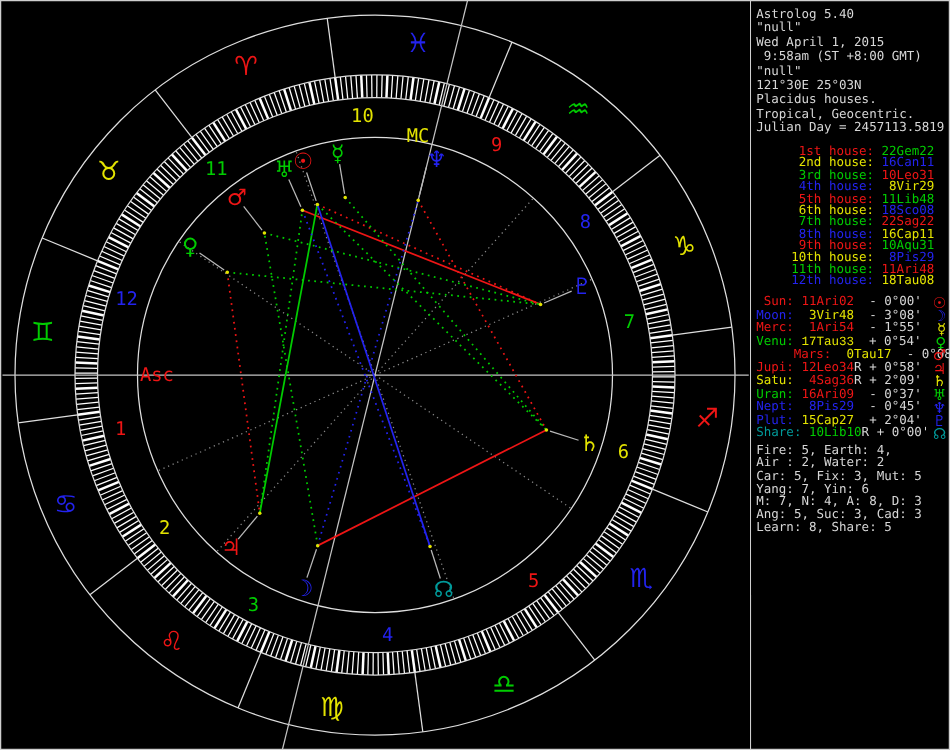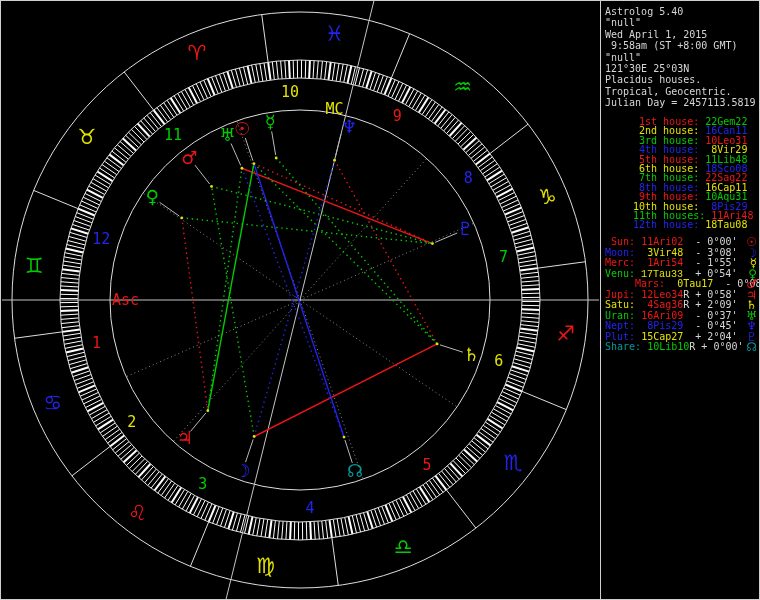--- a/index.html
+++ b/index.html
@@ -505,31 +505,40 @@
         <div class="hrow"><span style="color: rgb(238, 21, 21);"> 1st house:</span><span style="color: rgb(0, 204, 0);"> 22Gem22</span><span class="glyph" style="color: rgb(238, 21, 21);">♊</span></div>
         <div class="hrow"><span style="color: rgb(227, 227, 0);"> 2nd house:</span><span style="color: rgb(35, 35, 238);"> 16Can11</span><span class="glyph" style="color: rgb(227, 227, 0);">♋</span></div>
         <div class="hrow"><span style="color: rgb(0, 204, 0);"> 3rd house:</span><span style="color: rgb(238, 21, 21);"> 10Leo31</span><span class="glyph" style="color: rgb(0, 204, 0);">♌</span></div>
         <div class="hrow"><span style="color: rgb(35, 35, 238);"> 4th house:</span><span style="color: rgb(227, 227, 0);">  8Vir29</span><span class="glyph" style="color: rgb(35, 35, 238);">♍</span></div>
         <div class="hrow"><span style="color: rgb(238, 21, 21);"> 5th house:</span><span style="color: rgb(0, 204, 0);"> 11Lib48</span><span class="glyph" style="color: rgb(238, 21, 21);">♎</span></div>
         <div class="hrow"><span style="color: rgb(227, 227, 0);"> 6th house:</span><span style="color: rgb(35, 35, 238);"> 18Sco08</span><span class="glyph" style="color: rgb(227, 227, 0);">♏</span></div>
         <div class="hrow"><span style="color: rgb(0, 204, 0);"> 7th house:</span><span style="color: rgb(238, 21, 21);"> 22Sag22</span><span class="glyph" style="color: rgb(0, 204, 0);">♐</span></div>
         <div class="hrow"><span style="color: rgb(35, 35, 238);"> 8th house:</span><span style="color: rgb(227, 227, 0);"> 16Cap11</span><span class="glyph" style="color: rgb(35, 35, 238);">♑</span></div>
         <div class="hrow"><span style="color: rgb(238, 21, 21);"> 9th house:</span><span style="color: rgb(0, 204, 0);"> 10Aqu31</span><span class="glyph" style="color: rgb(238, 21, 21);">♒</span></div>
         <div class="hrow"><span style="color: rgb(227, 227, 0);">10th house:</span><span style="color: rgb(35, 35, 238);">  8Pis29</span><span class="glyph" style="color: rgb(227, 227, 0);">♓</span></div>
-        <div class="hrow"><span style="color: rgb(0, 204, 0);">11th houses:</span><span style="color: rgb(238, 21, 21);"> 11Ari48</span><span class="glyph" style="color: rgb(0, 204, 0);">♈</span></div>
+        <div class="hrow"><span style="color: rgb(0, 204, 0);">11th house:</span><span style="color: rgb(238, 21, 21);"> 11Ari48</span><span class="glyph" style="color: rgb(0, 204, 0);">♈</span></div>
         <div class="hrow"><span style="color: rgb(35, 35, 238);">12th house:</span><span style="color: rgb(227, 227, 0);"> 18Tau08</span><span class="glyph" style="color: rgb(35, 35, 238);">♉</span></div>
       </div>
     <div id="sb-planets">
         <div class="prow"><span style="color: rgb(238, 21, 21);"> Sun:</span><span style="color: rgb(238, 21, 21);"> 11Ari02</span><span style="color: rgb(214, 214, 214);"> </span><span style="color: rgb(214, 214, 214);"> - 0°00'</span><span class="glyph" style="color: rgb(238, 21, 21);">☉</span></div>
         <div class="prow"><span style="color: rgb(35, 35, 238);">Moon:</span><span style="color: rgb(227, 227, 0);">  3Vir48</span><span style="color: rgb(214, 214, 214);"> </span><span style="color: rgb(214, 214, 214);"> - 3°08'</span><span class="glyph" style="color: rgb(35, 35, 238);">☽</span></div>
         <div class="prow"><span style="color: rgb(238, 21, 21);">Merc:</span><span style="color: rgb(238, 21, 21);">  1Ari54</span><span style="color: rgb(214, 214, 214);"> </span><span style="color: rgb(214, 214, 214);"> - 1°55'</span><span class="glyph" style="color: rgb(227, 227, 0);">☿</span></div>
         <div class="prow"><span style="color: rgb(0, 204, 0);">Venu:</span><span style="color: rgb(227, 227, 0); font-family: Liberation Mono, monospace;"> 17Tau33</span><span style="color: rgb(214, 214, 214);"> </span><span style="color: rgb(214, 214, 214);"> + 0°54'</span><span class="glyph" style="color: rgb(0, 204, 0);">♀</span></div>
         <div class="prow"><span style="color: rgb(238, 21, 21); margin-left: 30px;">Mars:</span><span style="color: rgb(227, 227, 0);">  0Tau17</span><span style="color: rgb(214, 214, 214);"> </span><span style="color: rgb(214, 214, 214);"> - 0°08'</span><span class="glyph" style="color: rgb(238, 21, 21);">♂</span></div>
         <div class="prow"><span style="color: rgb(238, 21, 21);">Jupi:</span><span style="color: rgb(238, 21, 21);"> 12Leo34</span><span style="color: rgb(214, 214, 214);">R</span><span style="color: rgb(214, 214, 214);"> + 0°58'</span><span class="glyph" style="color: rgb(238, 21, 21);">♃</span></div>
         <div class="prow"><span style="color: rgb(227, 227, 0);">Satu:</span><span style="color: rgb(238, 21, 21);">  4Sag36</span><span style="color: rgb(214, 214, 214);">R</span><span style="color: rgb(214, 214, 214);"> + 2°09'</span><span class="glyph" style="color: rgb(227, 227, 0);">♄</span></div>
         <div class="prow"><span style="color: rgb(0, 204, 0);">Uran:</span><span style="color: rgb(238, 21, 21);"> 16Ari09</span><span style="color: rgb(214, 214, 214);"> </span><span style="color: rgb(214, 214, 214);"> - 0°37'</span><span class="glyph" style="color: rgb(0, 204, 0);">♅</span></div>
         <div class="prow"><span style="color: rgb(35, 35, 238);">Nept:</span><span style="color: rgb(35, 35, 238);">  8Pis29</span><span style="color: rgb(214, 214, 214);"> </span><span style="color: rgb(214, 214, 214);"> - 0°45'</span><span class="glyph" style="color: rgb(35, 35, 238);">♆</span></div>
         <div class="prow"><span style="color: rgb(35, 35, 238);">Plut:</span><span style="color: rgb(227, 227, 0);"> 15Cap27</span><span style="color: rgb(214, 214, 214);"> </span><span style="color: rgb(214, 214, 214);"> + 2°04'</span><span class="glyph" style="color: rgb(35, 35, 238);">♇</span></div>
         <div class="prow"><span style="color: rgb(0, 154, 154);">Share:</span><span style="color: rgb(0, 204, 0);"> 10Lib10</span><span style="color: rgb(214, 214, 214);">R</span><span style="color: rgb(214, 214, 214);"> + 0°00'</span><span class="glyph" style="color: rgb(0, 154, 154);">☊</span></div>
       </div>
+    <div id="sb-summary">
+        <div class="sb-line">Fire: 5, Earth: 4,</div>
+        <div class="sb-line">Air : 2, Water: 2</div>
+        <div class="sb-line">Car: 5, Fix: 3, Mut: 5</div>
+        <div class="sb-line">Yang: 7, Yin: 6</div>
+        <div class="sb-line">M: 7, N: 4, A: 8, D: 3</div>
+        <div class="sb-line">Ang: 5, Suc: 3, Cad: 3</div>
+        <div class="sb-line">Learn: 8, Share: 5</div>
+      </div>
   </div>
   <div id="frame"></div>
 </div>
 
 </body></html>

